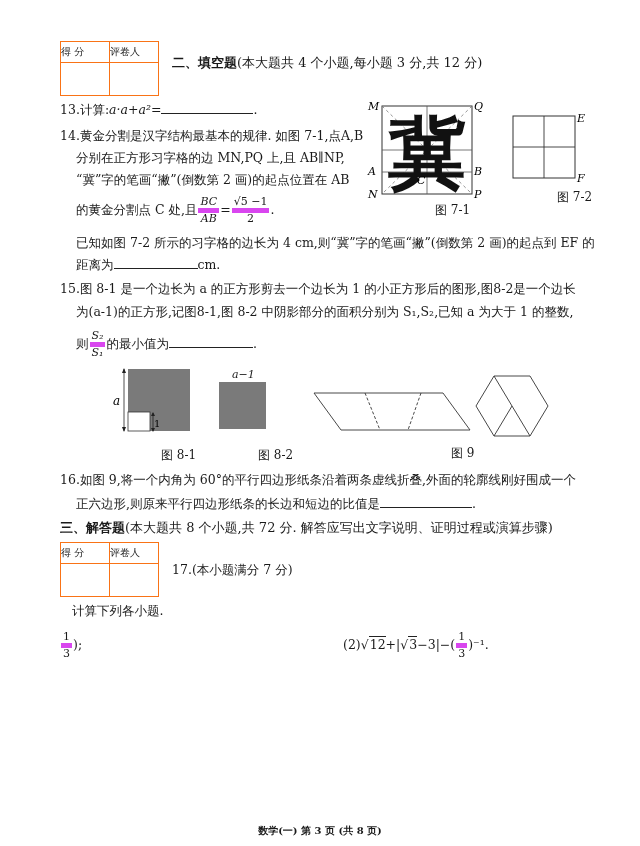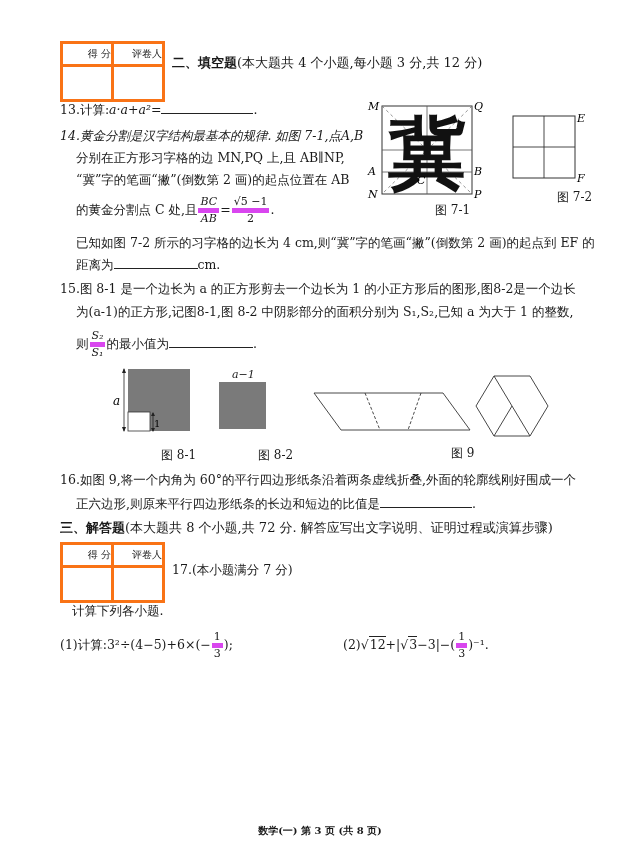--- a/index.html
+++ b/index.html
@@ -1,21 +1,21 @@
 <!DOCTYPE html>
 <html><head>
 <meta charset="utf-8">
 <style>
   html, body { margin:0; padding:0; background:#ffffff; }
   body { width:640px; height:846px; position:relative; overflow:hidden;
          font-family:"DejaVu Serif", "Liberation Serif", serif; color:#1a1a1a; }
   .abs { position:absolute; }
   .txt { font-size:12.5px; line-height:16px; white-space:nowrap; }
   .score-table { border-collapse:collapse; }
-  .score-table td { border:3px solid #f97316; width:48px; font-size:10px; text-align:right; padding:0; }
+  .score-table td { border:1px solid #f97316; width:48px; font-size:10px; text-align:left; padding:0; }
   .score-table tr.h td { height:20px; }
   .score-table tr.b td { height:32px; }
   .blank { display:inline-block; border-bottom:1px solid #222; vertical-align:baseline; height:10px; }
   .frac { display:inline-block; vertical-align:middle; text-align:center; font-size:11px; line-height:12px; margin:0 1px; }
   .frac .num { display:block; border-bottom:5px solid #d946ef; padding:0 2px; }
   .frac .den { display:block; padding:0 2px; }
   .sqrt { border-top:1px solid #222; padding-left:1px; }
   i.v { font-style:italic; }
   .bold { font-weight:bold; }
   .cap { font-size:12px;padding-left:31px; }
@@ -37,21 +37,21 @@
 </tbody>
   </table>
 <div class="abs txt" style="left:172px;top:55px;font-size:13px;">
   <span class="bold">二、填空题</span><span>(本大题共 4 个小题,每小题 3 分,共 12 分)</span>
 </div>
 
 <div class="abs txt" style="left:60px;top:102px;">
   <span>13.</span><span>计算:</span><i class="v">a·a+a²=</i><span class="blank" style="width:92px;"></span><span>.</span>
 </div>
 
-<div class="abs txt" style="left:60px;top:128px;font-style:italic;">
+<div class="abs txt" style="left:60px;top:128px;">
   <span>14.</span><span>黄金分割是汉字结构最基本的规律. 如图 7-1,点A,B</span>
 </div>
 <div class="abs txt" style="left:76px;top:150px;">分别在正方形习字格的边 MN,PQ 上,且 AB∥NP,</div>
 <div class="abs txt" style="left:76px;top:172px;">“冀”字的笔画“撇”(倒数第 2 画)的起点位置在 AB</div>
 <div class="abs txt" style="left:76px;top:196px;">
   <span>的黄金分割点 C 处,且</span><span class="frac"><i class="num">BC</i><i class="den">AB</i></span>=<span class="frac"><span class="num">√5 −1</span><span class="den">2</span></span>.
 </div>
 
 <svg class="abs" style="left:365px;top:100px;" width="130" height="100" viewBox="0 0 130 100">
   <rect x="17" y="6" width="90" height="88" fill="none" stroke="#333" stroke-width="1"></rect>
@@ -142,19 +142,19 @@
         <td></td>
         <td></td>
       </tr>
 </tbody>
   </table>
 <div class="abs txt" style="left:172px;top:562px;">17.(本小题满分 7 分)</div>
 
 <div class="abs txt" style="left:72px;top:603px;">计算下列各小题.</div>
 
 <div class="abs txt" style="left:60px;top:631px;">
-  <span>(1)计算:3²÷(4−5)+6×(−</span><span class="frac"><span class="num">1</span><span class="den">3</span></span><span>);</span>
+  <span class="frac"><span class="num">1</span><span class="den">3</span></span><span>);</span>
 </div>
 <div class="abs txt" style="left:343px;top:631px;">
   <span>(2)</span>√<span class="sqrt">12</span><span>+|</span>√<span class="sqrt">3</span><span>−3|−(</span><span class="frac"><span class="num">1</span><span class="den">3</span></span><span>)⁻¹.</span>
 </div>
 
 <div class="abs" style="left:0;width:640px;top:824px;text-align:center;font-size:10px;font-weight:bold;">数学(一)  第 3 页  (共 8 页)</div>
 
 </body></html>

